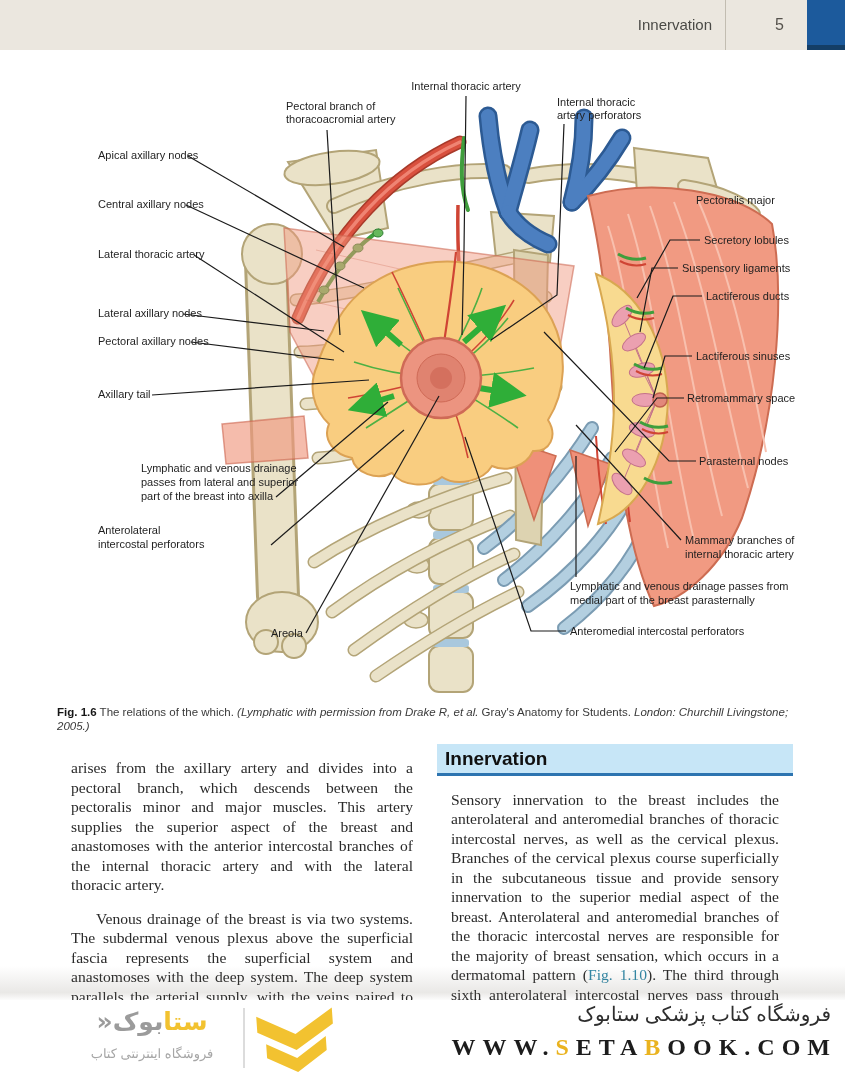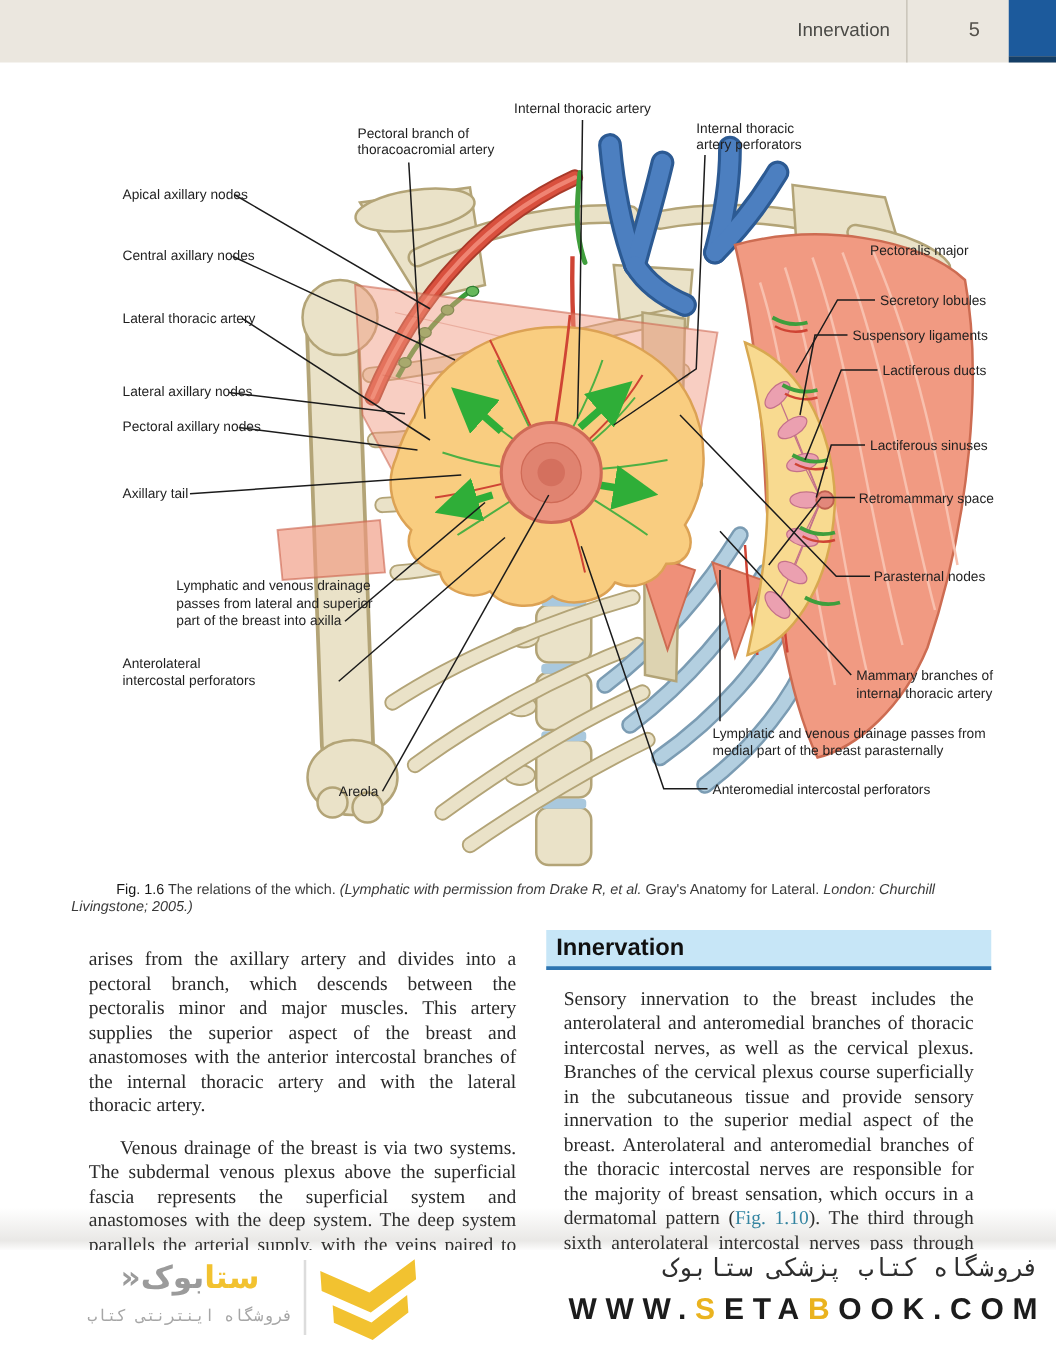--- a/index.html
+++ b/index.html
@@ -10,21 +10,21 @@
   .pagehead .sect{position:absolute;right:133px;top:0;line-height:50px;font-size:15px;color:#4a4a46;}
   .pagehead .vdiv{position:absolute;left:725px;top:0;width:1px;height:50px;background:#c2bdb1;}
   .pagehead .pnum{position:absolute;left:775px;top:0;line-height:50px;font-size:16px;color:#55524c;}
   .bluetab{position:absolute;left:807px;top:0;width:38px;height:45px;background:#1c5a9c;}
   .bluetab-edge{position:absolute;left:807px;top:45px;width:38px;height:5px;background:#143e66;}
   
   svg text{font-family:"Liberation Sans",sans-serif;font-size:11px;fill:#1f1f1f;}
   .figwrap{position:absolute;top:0;left:16px;margin-left:20px;}
   
   .caption{position:absolute;top:705px;left:57px;width:736px;font-size:11.5px;color:#3a3a3a;line-height:14px;}
-  .caption .fg{font-weight:normal;color:#161616;margin-left:36px;}
+  .caption .fg{font-weight:bold;color:#161616;}
   .caption .it{font-style:italic;}
   
   .col{position:absolute;top:744px;font-family:"Liberation Serif","DejaVu Serif",serif;
        font-size:15.6px;line-height:19.5px;color:#2a2a2a;text-align:justify;}
   .col-left{left:57px;width:370px;}
   .col-right{left:437px;width:356px;}
   .col p{margin:14px;}
   .col p.indent{text-indent:1.6em;}
   .innerhead{background:#c7e6f7;border-bottom:3px solid #2d74b0;
              font-family:"Liberation Sans",sans-serif;font-weight:bold;font-size:19px;color:#101010;
@@ -32,27 +32,27 @@
   .figref{color:#2f86a5;cursor:pointer;}
   .scanshade{position:absolute;top:966px;left:0;width:845px;height:34px;
              background:linear-gradient(to bottom,rgba(120,113,100,0) 0%,rgba(120,113,100,0.16) 78%,rgba(120,113,100,0.02) 100%);
              pointer-events:none;}
   
   .footer{position:absolute;top:1000px;left:0;width:845px;height:80px;background:#ffffff;}
   .wordmark{position:absolute;left:66px;top:2px;width:172px;text-align:center;direction:rtl;
             font-family:"DejaVu Sans",sans-serif;font-weight:bold;font-size:25px;line-height:40px;}
   .wm-y{color:#f2c230;} .wm-g{color:#9b9b9b;}
   .tagline{position:absolute;left:66px;top:46px;width:172px;text-align:center;direction:rtl;
-           font-family:Liberation Mono, monospace;font-size:13px;color:#a6a6a6;}
+           font-family:Liberation Sans, sans-serif;font-size:13px;color:#a6a6a6;}
   .logodiv{position:absolute;left:243px;top:8px;width:2px;height:60px;background:#dcdcdc;}
   .emblem{position:absolute;left:256px;top:6px;}
   .store-fa{position:absolute;right:14px;top:2px;width:430px;text-align:right;direction:rtl;
-            font-family:Liberation Mono, monospace;font-size:20px;color:#2e2e2e;}
+            font-family:Liberation Serif, serif;font-size:20px;color:#2e2e2e;}
   .store-url{position:absolute;right:8px;top:34px;width:440px;text-align:right;
-             font-family:Liberation Sans, sans-serif;font-weight:bold;font-size:24px;
+             font-family:Liberation Serif, serif;font-weight:bold;font-size:24px;
              letter-spacing:7px;color:#1c1c1c;}
   .url-y{color:#eab31f;}
 </style>
 </head>
 <body>
 
 <div class="pagehead">
   <span class="sect">Innervation</span>
   <div class="vdiv"></div>
   <span class="pnum">5</span>
@@ -326,21 +326,21 @@
     <text x="649" y="544">Mammary branches of</text>
     <text x="649" y="558">internal thoracic artery</text>
     <text x="534" y="590">Lymphatic and venous drainage passes from</text>
     <text x="534" y="604">medial part of the breast parasternally</text>
     <text x="534" y="635">Anteromedial intercostal perforators</text>
   </g>
 </svg>
 </div>
 
 <div class="caption">
-  <span class="fg">Fig. 1.6</span><span> The relations of the which. </span><span class="it">(Lymphatic with permission from Drake R, et al.</span><span> Gray's Anatomy for Lateral. </span><span class="it">London: Churchill Livingstone; 2005.)</span>
+  <span class="fg">Fig. 1.6</span><span> The relations of the which. </span><span class="it">(Lymphatic with permission from Drake R, et al.</span><span> Gray's Anatomy for Students. </span><span class="it">London: Churchill Livingstone; 2005.)</span>
 </div>
 
 <div class="col col-left">
   <p>arises from the axillary artery and divides into a pectoral branch, which descends between the pectoralis minor and major muscles. This artery supplies the superior aspect of the breast and anastomoses with the anterior intercostal branches of the internal thoracic artery and with the lateral thoracic artery.</p>
   <p class="indent">Venous drainage of the breast is via two systems. The subdermal venous plexus above the superficial fascia represents the superficial system and anastomoses with the deep system. The deep system parallels the arterial supply, with the veins paired to their respective arteries. Venous perforators following the internal mammary perforators drain via the internal mammary vein to the brachiocephalic vein, or innominate vein. The lateral</p>
 </div>
 
 <div class="col col-right">
   <h2 class="innerhead">Innervation</h2>
   <p><span>Sensory innervation to the breast includes the anterolateral and anteromedial branches of thoracic intercostal nerves, as well as the cervical plexus. Branches of the cervical plexus course superficially in the subcutaneous tissue and provide sensory innervation to the superior medial aspect of the breast. Anterolateral and anteromedial branches of the thoracic intercostal nerves are responsible for the majority of breast sensation, which occurs in a dermatomal pattern (</span><span class="figref">Fig. 1.10</span><span>). The third through sixth anterolateral intercostal nerves pass through the interdigitations of the serratus muscles to</span></p>

